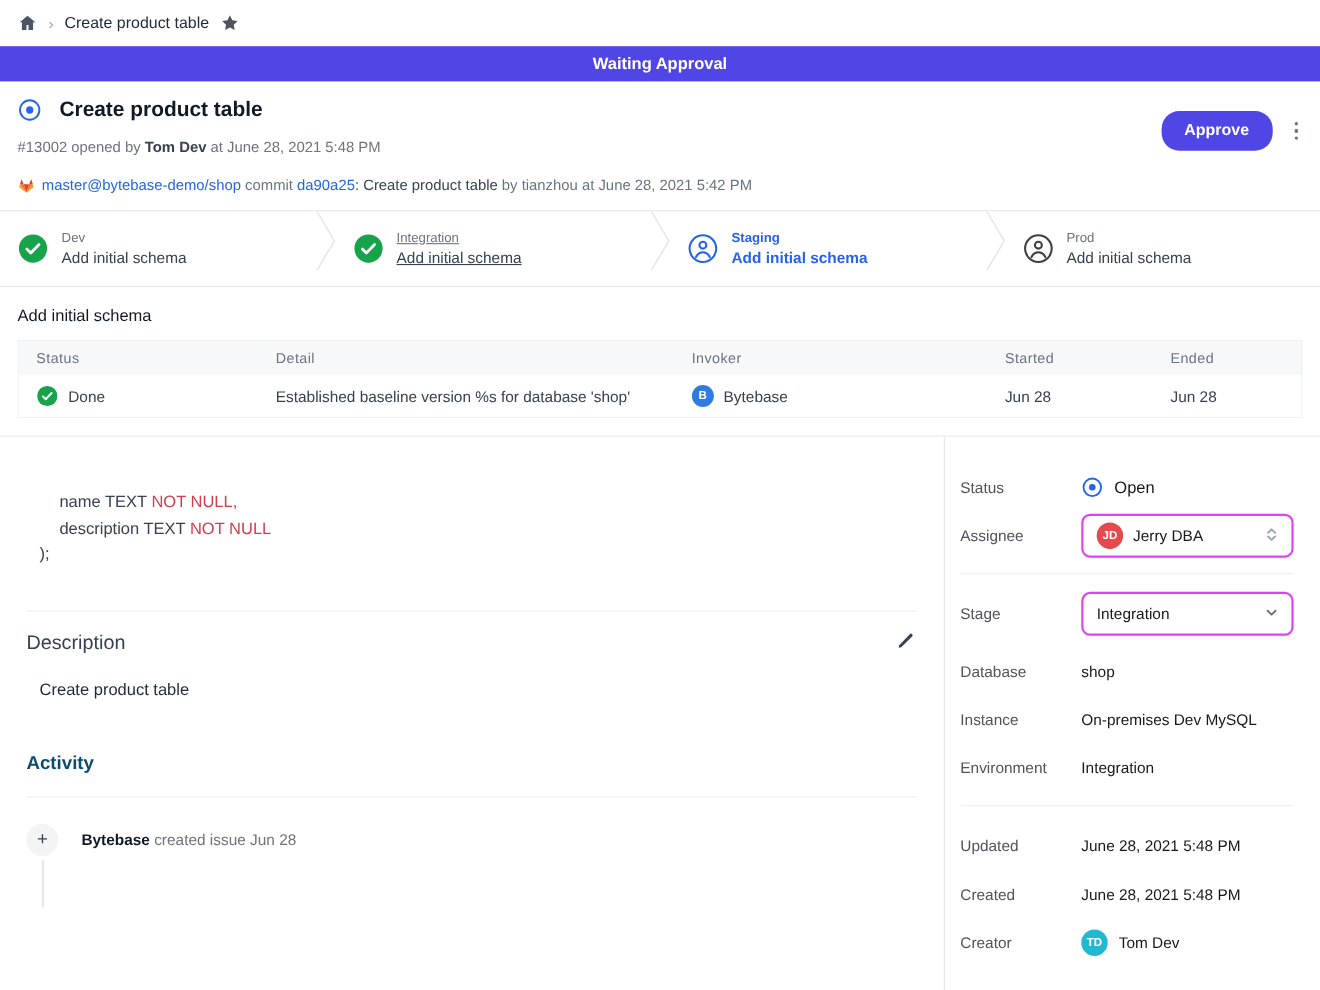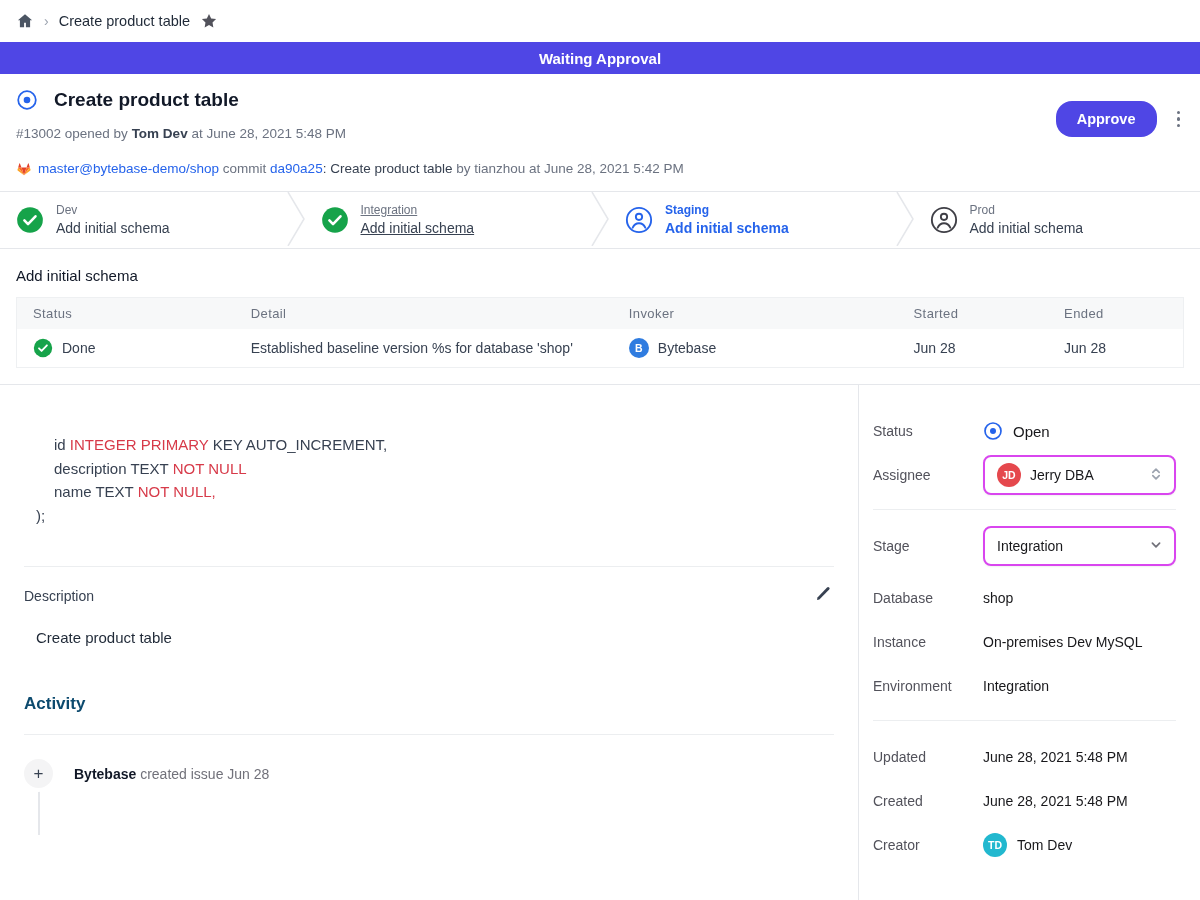--- a/index.html
+++ b/index.html
@@ -33,21 +33,21 @@
   .commit-line .lnk{ color:var(--link); }
   .commit-line .msg{ color:#374151; }
   .header-actions{ position:absolute; right:14px; top:27px; display:flex; align-items:center; gap:14px; }
   .btn-approve{ background:var(--accent); color:#fff; border:none; border-radius:16px;
     height:36px; padding:0 21px; font-size:14.5px; font-weight:600; cursor:pointer;
     font-family:inherit; }
   .kebab{ display:flex; flex-direction:column; gap:3px; padding:4px 6px; cursor:pointer; }
   .kebab i{ width:3.5px; height:3.5px; border-radius:50%; background:#6b7280; }
 
   
-  .stage-bar{ height:58px; border-top:1px solid var(--border); border-bottom:1px solid var(--border);
+  .stage-bar{ height:70px; border-top:1px solid var(--border); border-bottom:1px solid var(--border);
     display:flex; align-items:stretch; }
   .stage{ flex:1; display:flex; align-items:center; gap:12px; padding-left:16px; cursor:pointer; }
   .stage-sep{ flex:0 0 auto; }
   .stage-icon{ width:28px; height:28px; flex:0 0 auto; }
   .stage-icon svg{ display:block; }
   .stage-env{ font-size:12px; color:var(--gray); line-height:15px; }
   .stage-task{ font-size:14px; color:#374151; line-height:18px; margin-top:1px; }
   .stage.s-link .stage-env, .stage.s-link .stage-task{ text-decoration:underline; }
   .stage.s-active .stage-env, .stage.s-active .stage-task{ color:var(--link); font-weight:700; }
   .stage.s-pending .stage-task{ color:#374151; }
@@ -74,21 +74,21 @@
   .sidebar{ width:342px; border-left:1px solid var(--border); padding:26px 24px 0 14px; }
 
   
   .sql-label{ font-size:14px; color:#374151; }
   .sql-block{ margin:22px 0 0 12px; font-size:15px; line-height:23.5px; color:#374151; }
   .sql-line.ind{ padding-left:18px; }
   .sql-block .kw{ color:var(--kw); }
 
   .left-divider{ border:none; border-top:1px solid #eceef0; margin:39px 0 0 0; }
   .desc-head{ margin-top:16px; display:flex; align-items:center; justify-content:space-between; }
-  .desc-label{ font-size:14px; color:#374151; }
+  .desc-label{ font-size:18px; color:#374151; }
   .edit-btn{ cursor:pointer; padding:2px; }
   .desc-content{ margin:21px 0 0 12px; font-size:15px; color:#1f2937; }
 
   .activity-heading{ margin-top:48px; font-size:17px; font-weight:700; color:#0c4a6e; }
   .activity-divider{ border:none; border-top:1px solid #eceef0; margin:20px 0 0 0; }
   .timeline{ position:relative; margin-top:24px; padding-bottom:40px; }
   .timeline-line{ position:absolute; left:14px; top:30px; width:2px; height:46px; background:#e5e7eb; }
   .timeline-item{ display:flex; align-items:center; gap:21px; position:relative; }
   .plus-badge{ width:29px; height:29px; border-radius:50%; background:#f4f4f5;
     display:flex; align-items:center; justify-content:center; color:#374151; font-size:17px;
@@ -276,23 +276,22 @@
           <td>Jun 28</td>
         </tr>
       </tbody>
     </table>
   </div>
 
   <div class="main">
     <div class="left-col">
 
       <div class="sql-block">
-        <div class="sql-line ind"><span>id </span><span class="kw">INTEGER PRIMARY</span><span> KEY AUTO_INCREMENT,</span></div>
+        <div class="sql-line ind"><span>name TEXT </span><span class="kw">NOT NULL,</span></div>
         <div class="sql-line ind"><span>description TEXT </span><span class="kw">NOT NULL</span></div>
-        <div class="sql-line ind"><span>name TEXT </span><span class="kw">NOT NULL,</span></div>
         <div class="sql-line"><span>);</span></div>
       </div>
 
       <hr class="left-divider">
 
       <div class="desc-head">
         <span class="desc-label">Description</span>
         <span class="edit-btn">
           <svg width="17" height="17" viewBox="0 0 24 24" fill="#374151">
               <path d="M3.5 17.8 2.9 21l3.2-.6L20 6.5a2.1 2.1 0 0 0-3-3L3.5 17.8z"></path>

